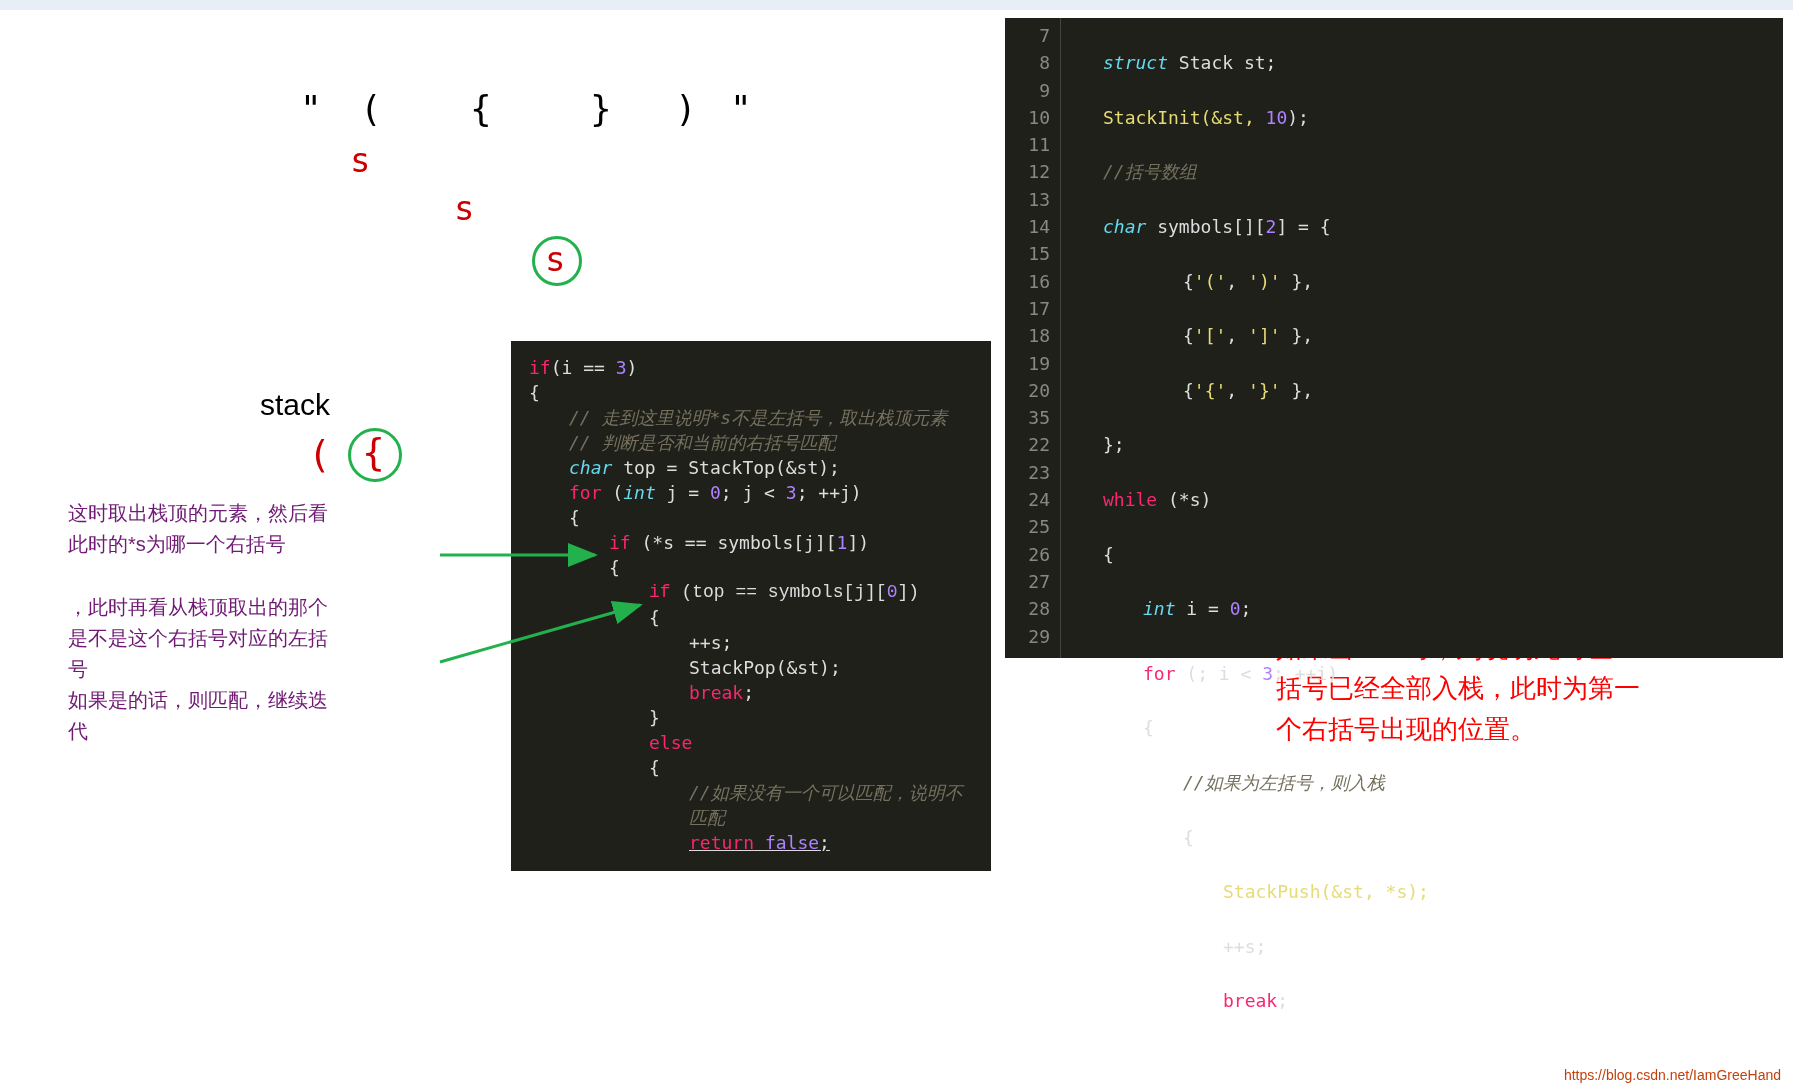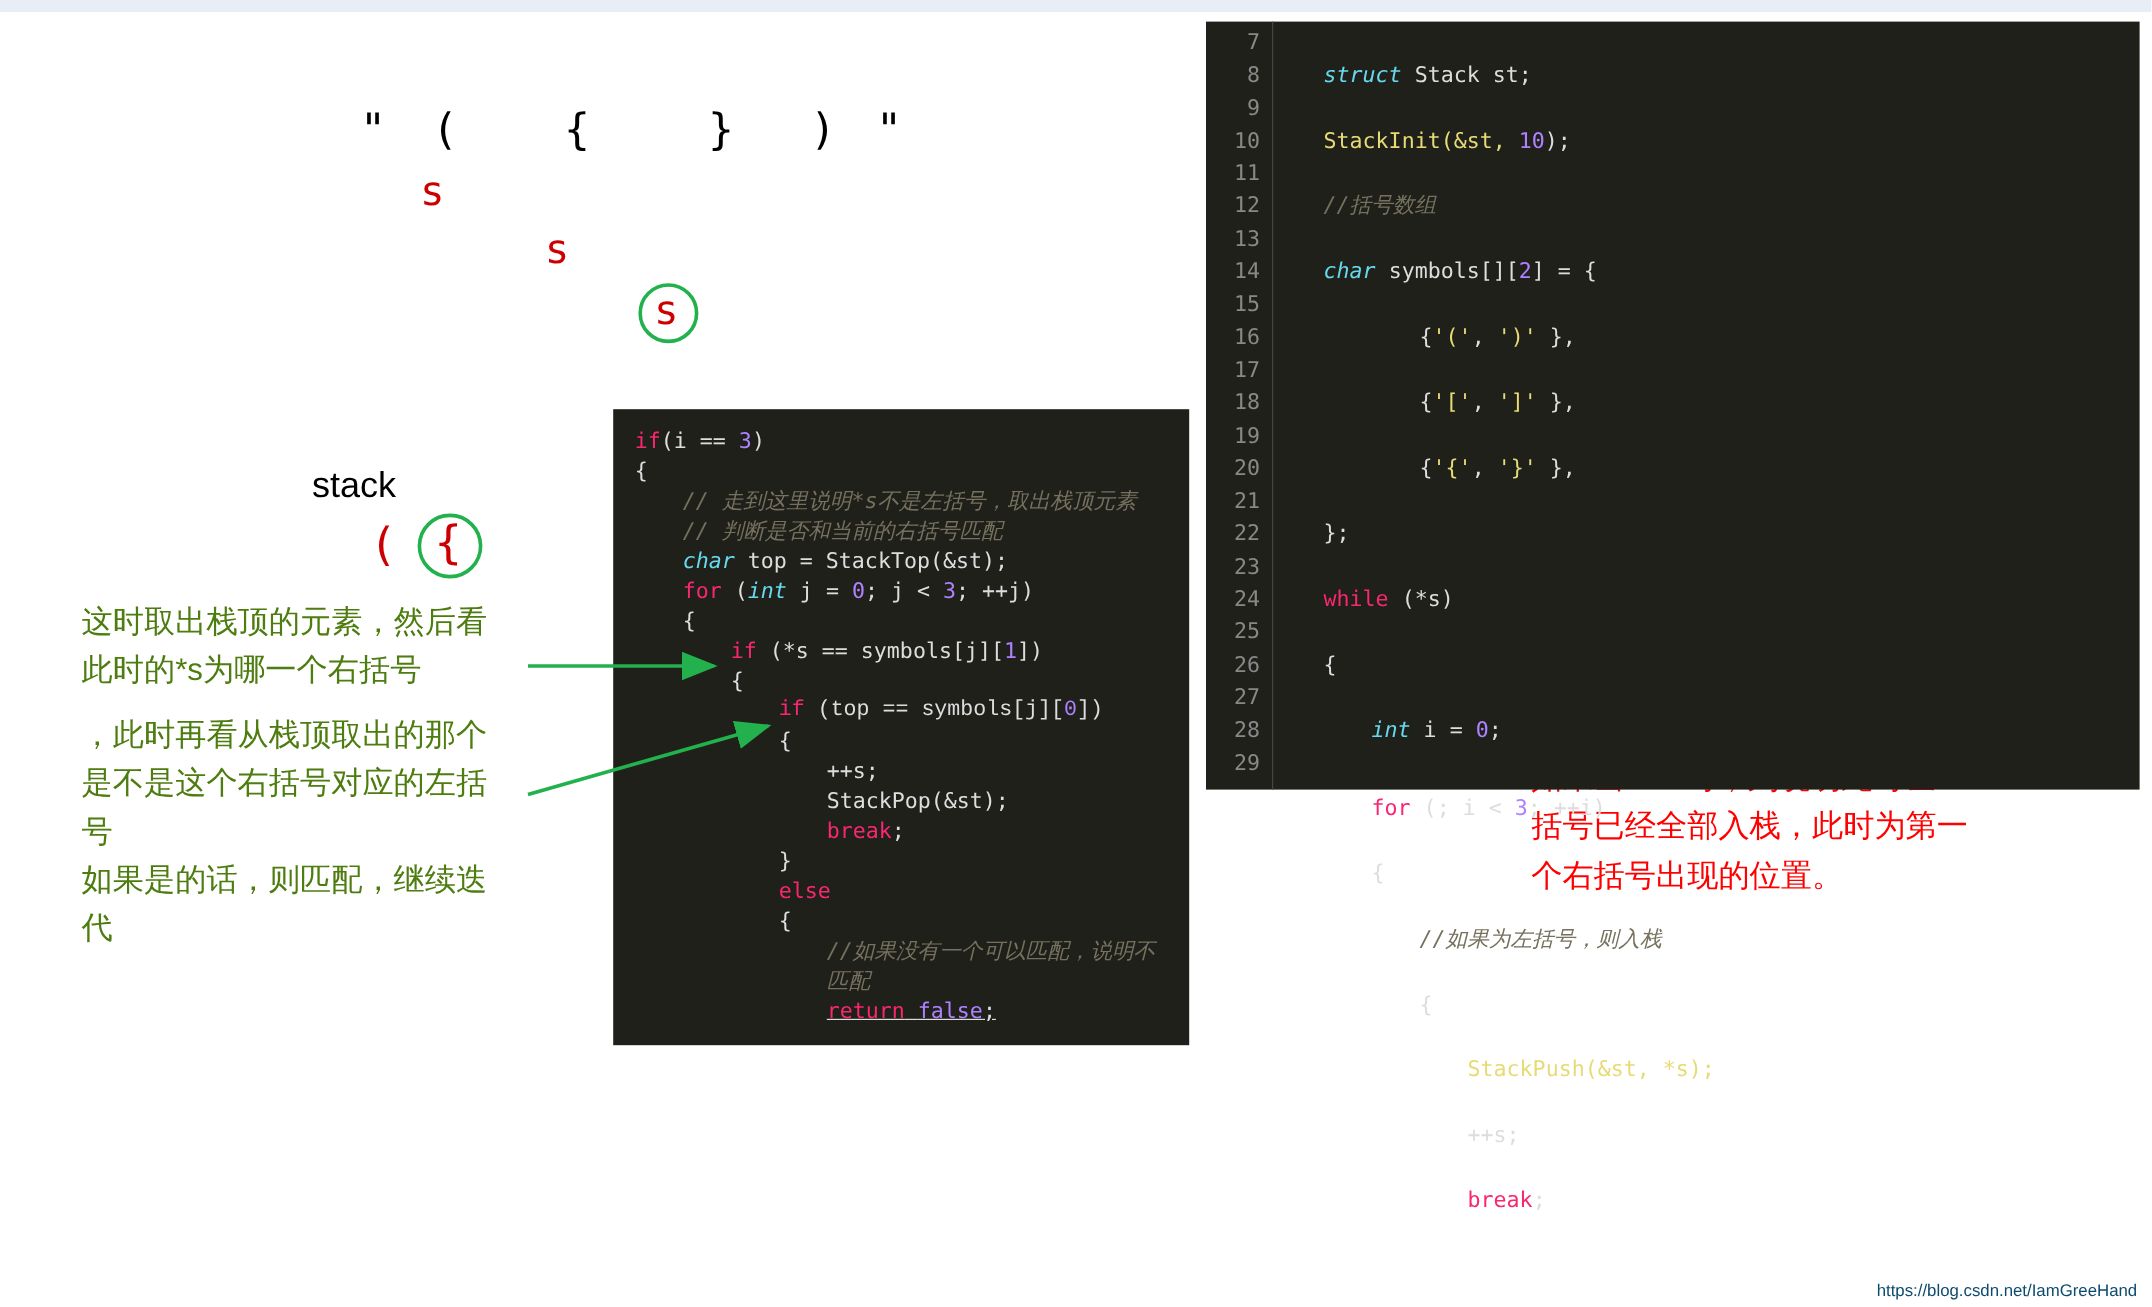--- a/index.html
+++ b/index.html
@@ -37,22 +37,22 @@
   .stack-label {
     font-size: 30px;
     color: #000;
     font-family: "Segoe UI", sans-serif;
   }
   .stack-paren {
     font-size: 38px;
     font-family: "Consolas", monospace;
   }
   .green-note {
-    color: #4d7c0f;
-    font-size: 26px;
+    color: #701a75;
+    font-size: 20px;
     line-height: 1.55;
     white-space: pre-wrap;
   }
   .red-note {
     color: #ff0000;
     font-size: 26px;
     line-height: 1.55;
     white-space: pre-wrap;
   }
   
@@ -102,21 +102,21 @@
   .num  { color: #ae81ff; }
   .str  { color: #e6db74; }
   .com  { color: #75715e; font-style: italic; }
   .fn   { color: #e6db74; } 
   
   svg.arrows { position: absolute; pointer-events: none; }
   .watermark {
     position: absolute;
     right: 12px;
     bottom: 6px;
-    color: #0c4a6e;
+    color: #c2410c;
     font-size: 14px;
     font-family: sans-serif;
   }
 </style>
 </head>
 <body>
 
 <div class="top-bar"></div>
 
 <span class="abs sym" style="left:300px; top:88px;">"</span>
@@ -184,21 +184,21 @@
     <div>11</div>
       <div>12</div>
       <div>13</div>
       <div>14</div>
     <div>15</div>
       <div>16</div>
       <div>17</div>
       <div>18</div>
     <div>19</div>
       <div>20</div>
-      <div>21</div>
+      <div>35</div>
       <div>22</div>
     <div>23</div>
       <div>24</div>
       <div>25</div>
       <div>26</div>
     <div>27</div>
       <div>28</div>
       <div>29</div>
   </div>
   <div class="code-body">

